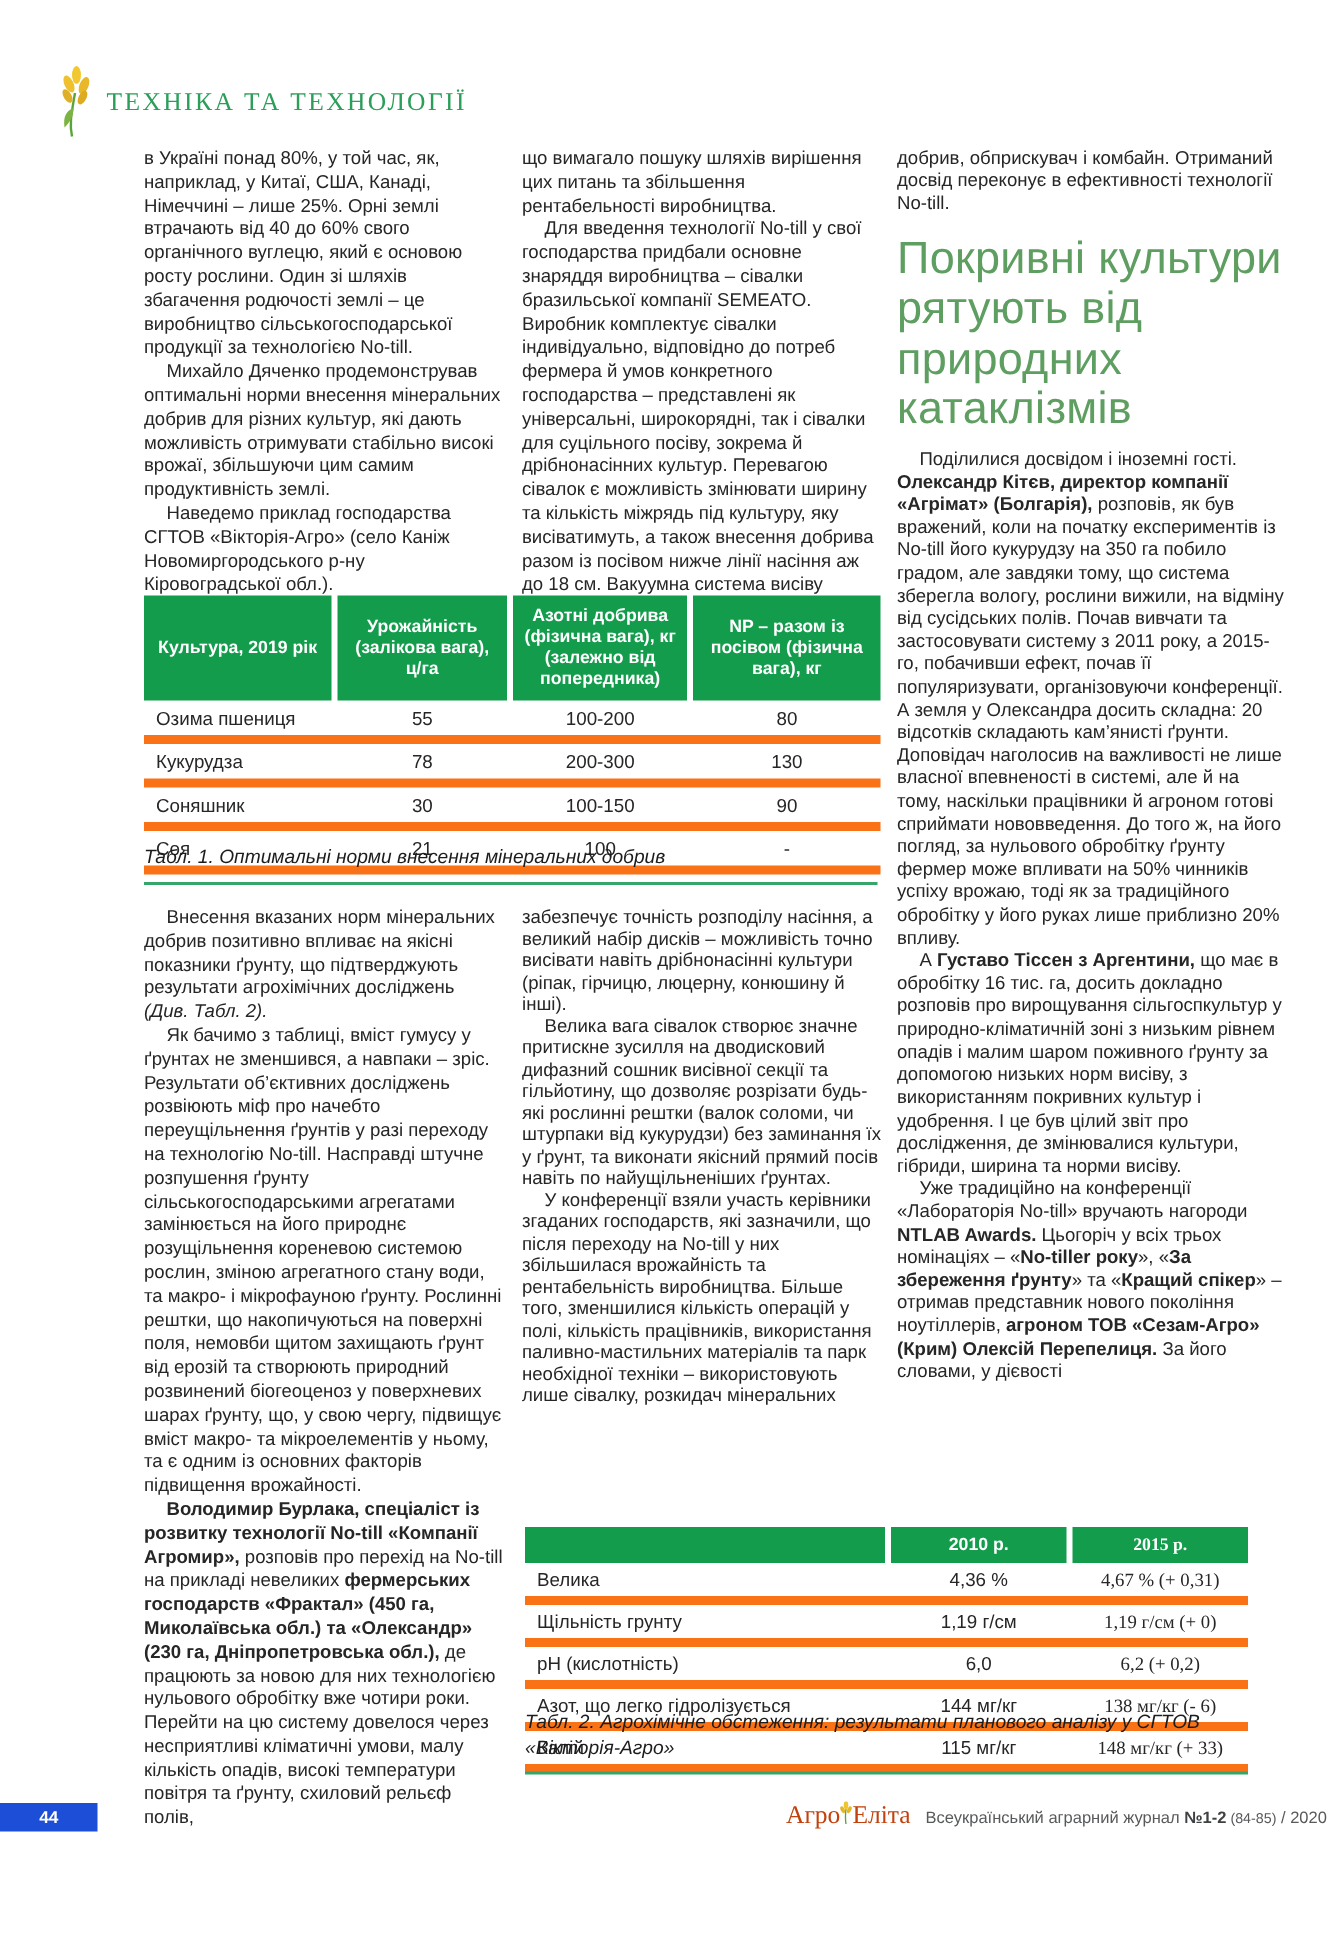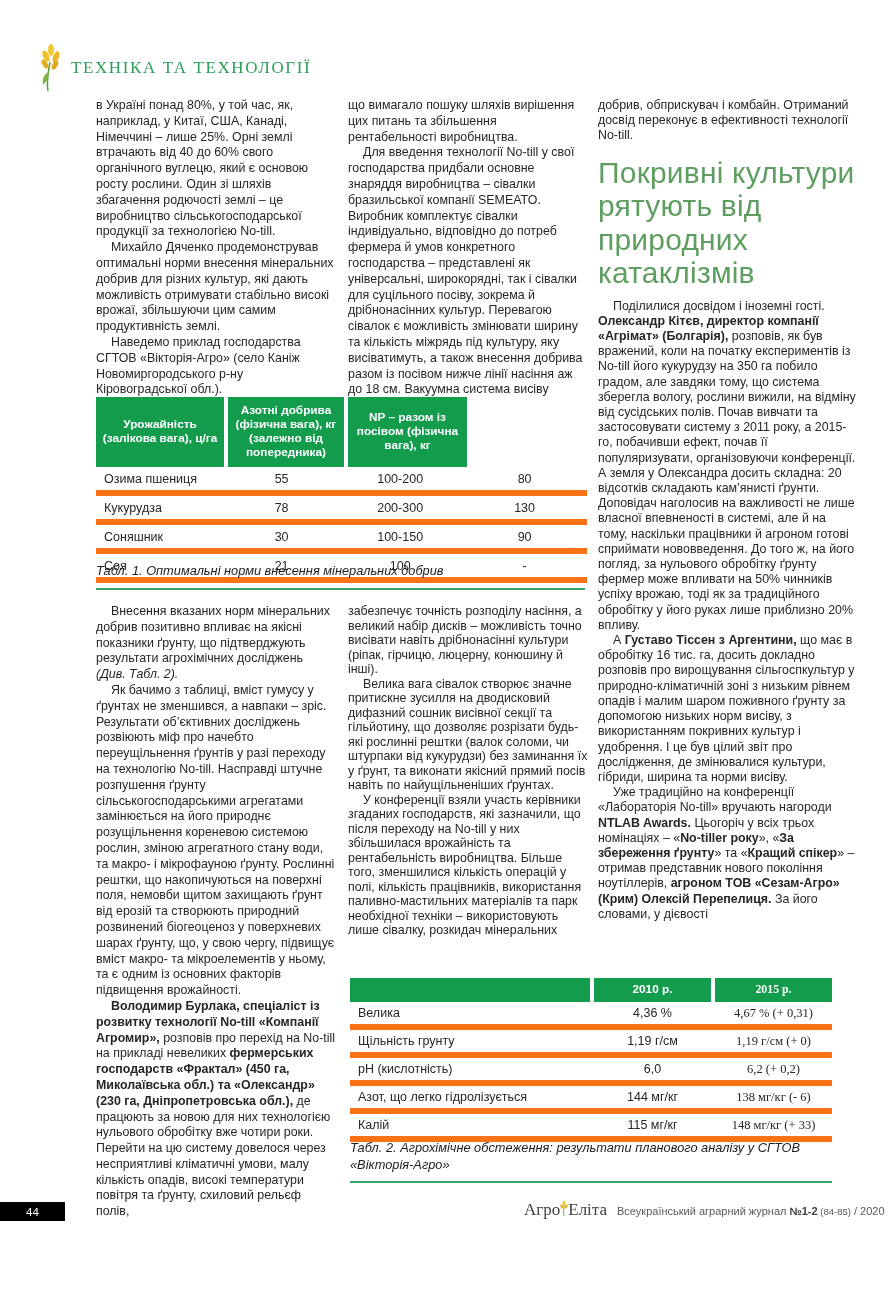--- a/index.html
+++ b/index.html
@@ -30,47 +30,47 @@
   .gtable { position:absolute; }
   #table1 { left:96px;  top:397px; width:491px; }
   #table2 { left:350px; top:978px; width:482px; }
   .thead { display:flex; gap:4px; }
   .th {
     background:#149c4d; color:#fff; font-weight:bold; font-size:11.8px; line-height:13.8px;
     display:flex; align-items:center; justify-content:center; text-align:center;
     padding:3px 6px; box-sizing:border-box;
   }
   #table1 .th { height:70px; }
-  #table2 .th { height:24px; }
+  #table2 .th { height:24px;margin-top:40px; }
   .tr { display:flex; gap:4px; border-bottom:6px solid #f97316; align-items:center; }
   #table1 .tr { height:23px; }
   #table2 .tr { height:22px; }
   .td { font-size:12.5px; text-align:center; box-sizing:border-box; }
   .td.first { text-align:left; padding-left:8px; }
   #table1 .th:nth-child(1), #table1 .td:nth-child(1) { width:128px; }
   #table1 .th:nth-child(2), #table1 .td:nth-child(2) { width:116px; }
   #table1 .th:nth-child(3), #table1 .td:nth-child(3) { width:119px; }
   #table1 .th:nth-child(4), #table1 .td:nth-child(4) { width:128px; }
   #table2 .th:nth-child(1), #table2 .td:nth-child(1) { width:240px; }
   #table2 .th:nth-child(2), #table2 .td:nth-child(2) { width:117px; }
   #table2 .th:nth-child(3), #table2 .td:nth-child(3) { width:117px;font-family:Liberation Serif, serif; }
   .tcaption {
     position:absolute; font-style:italic; font-size:12.8px; line-height:16.5px;
     color:#1c1c1c; padding-bottom:8px; border-bottom:2px solid #36a56a;
   }
   #t1cap { left:96px;  top:563px;  width:489px; }
   #t2cap { left:350px; top:1140px; width:482px; }
   
   #pagenum {
-    position:absolute; left:0; top:1202px; width:65px; height:19px; background:#000000;
-    color:#fff; font-size:11.5px; font-weight:normal;
+    position:absolute; left:0; top:1202px; width:65px; height:19px; background:#1d4ed8;
+    color:#fff; font-size:11.5px; font-weight:bold;
     display:flex; align-items:center; justify-content:center;
   }
   #footerright { position:absolute; left:524px; top:1200px; width:340px; display:flex; align-items:baseline; gap:10px; }
-  .logo { font-family:"Liberation Serif", serif; font-size:17px; color:#404040; white-space:nowrap; display:inline-flex; align-items:baseline; }
+  .logo { font-family:"Liberation Serif", serif; font-size:17px; color:#c2410c; white-space:nowrap; display:inline-flex; align-items:baseline; }
   .logo svg { margin:0 -1px; position:relative; top:1px; }
   .journal { font-size:11px; color:#58595b; white-space:nowrap; }
   .journal b { color:#3f4042; }
   .journal .small { font-size:9.5px;margin-top:20px; }
 </style>
 </head>
 <body>
 
 <div class="page">
 
@@ -92,20 +92,21 @@
       <p class="ind"><span>Михайло Дяченко продемонстрував оптимальні норми внесення мінеральних добрив для різних культур, які дають можливість отримувати стабільно високі врожаї, збільшуючи цим самим продуктивність землі.</span></p>
       <p class="ind"><span>Наведемо приклад господарства СГТОВ «Вікторія-Агро» (село Каніж Новомиргородського р-ну Кіровоградської обл.).</span></p>
     </div>
   <div id="col2top" class="textcol">
       <p><span>що вимагало пошуку шляхів вирішення цих питань та збільшення рентабельності виробництва.</span></p>
       <p class="ind"><span>Для введення технології No-till у свої господарства придбали основне знаряддя виробництва – сівалки бразильської компанії SEMEATO. Виробник комплектує сівалки індивідуально, відповідно до потреб фермера й умов конкретного господарства – представлені як універсальні, широкорядні, так і сівалки для суцільного посіву, зокрема й дрібнонасінних культур. Перевагою сівалок є можливість змінювати ширину та кількість міжрядь під культуру, яку висіватимуть, а також внесення добрива разом із посівом нижче лінії насіння аж до 18 см. Вакуумна система висіву</span></p>
     </div>
 
   <div id="table1" class="gtable">
       <div class="thead">
+        <div class="th">Культура, 2019 рік</div>
         <div class="th">Урожайність (залікова вага), ц/га</div>
         <div class="th">Азотні добрива (фізична вага), кг (залежно від попередника)</div>
         <div class="th">NP – разом із посівом (фізична вага), кг</div>
       </div>
       <div class="tr">
         <div class="td first">Озима пшениця</div>
         <div class="td">55</div>
         <div class="td">100-200</div>
         <div class="td">80</div>
       </div>

